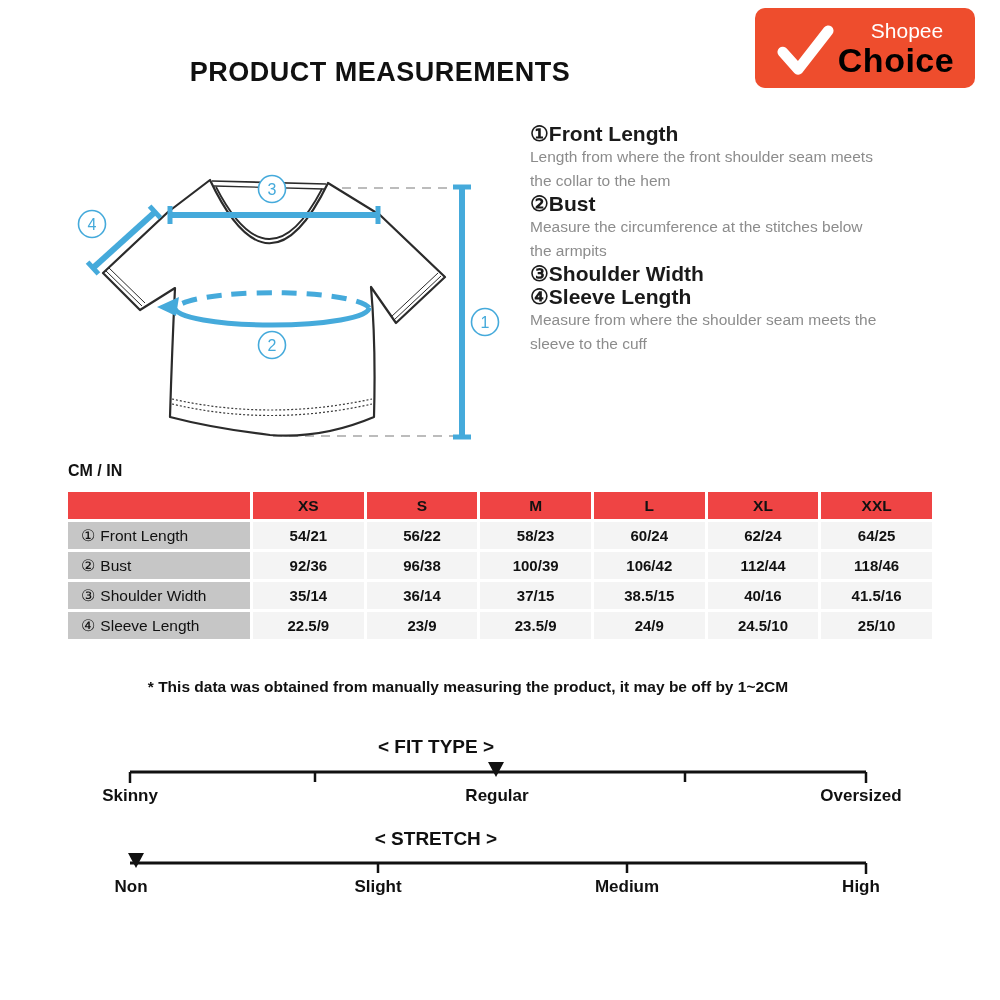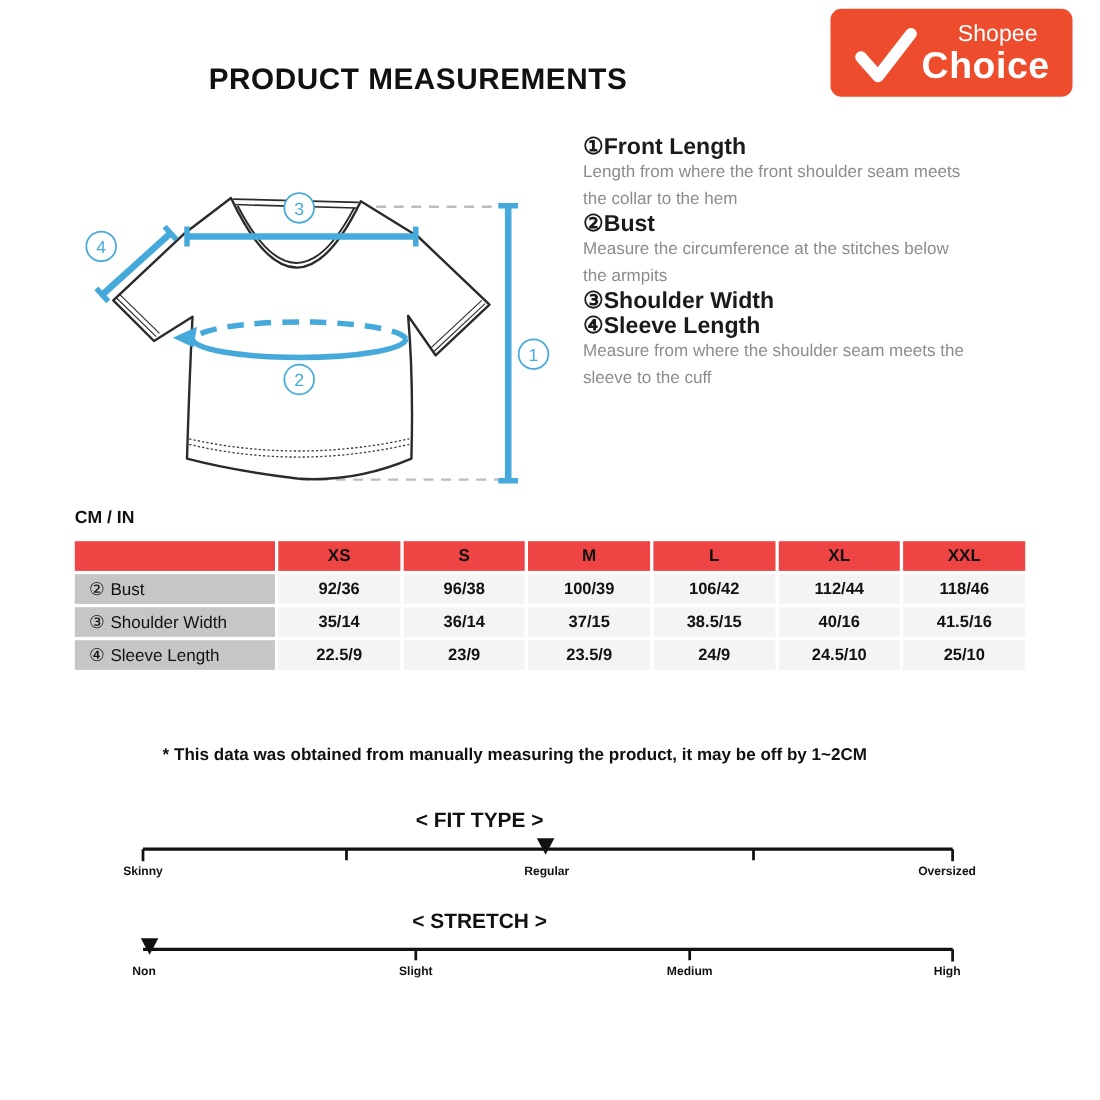--- a/index.html
+++ b/index.html
@@ -5,21 +5,21 @@
   * { margin:0; padding:0; box-sizing:border-box; }
   html,body { width:1000px; height:1000px; background:#fff; font-family:"Liberation Sans", sans-serif; color:#111; }
   body { position:relative; overflow:hidden; }
 
   
   .logo { position:absolute; top:8px; right:25px; width:220px; height:80px; background:#EE4D2D;
           border-radius:10px; display:flex; align-items:center; justify-content:center; gap:4px;text-align:center; }
   .logo svg { width:58px; height:58px; margin-top:6px; }
   .logo-text { display:flex; flex-direction:column; line-height:1; }
   .logo-line1 { color:#fff; font-size:21px; font-weight:normal; margin-left:22px; margin-bottom:2px; }
-  .logo-line2 { color:#ffffff; font-size:34px; font-weight:bold; letter-spacing:0.5px; }
+  .logo-line2 { color:#000000; font-size:34px; font-weight:bold; letter-spacing:0.5px; }
 
   
   .page-title { position:absolute; top:57px; left:0; width:760px; text-align:center;
                 font-size:27px; font-weight:bold; letter-spacing:0.5px; }
 
   
   .diagram { position:absolute; left:60px; top:155px; width:450px; height:300px; }
 
   
   .howto { position:absolute; left:530px; top:122px; width:460px; }
@@ -39,21 +39,21 @@
   .size-table col.c0 { width:182px; }
   .rowlabel .num { margin-right:5px; font-size:16px; }
 
   
   .disclaimer { position:absolute; top:678px; left:0; width:936px; text-align:center;
                 font-size:15.5px; font-weight:bold; }
 
   
   .scale-title { position:absolute; left:0; width:872px; text-align:center; font-size:19px; font-weight:bold; }
   .scale-svg { position:absolute; left:128px; width:740px; height:28px; }
-  .scale-label { position:absolute; transform:translateX(-50%); font-size:11px; font-weight:bold; white-space:nowrap; }
+  .scale-label { position:absolute; transform:translateX(-50%); font-size:17px; font-weight:bold; white-space:nowrap; }
 </style>
 </head>
 <body>
 
 <div class="logo">
   <svg viewBox="0 0 60 60">
     <polyline points="7,31 23,49 54,9" fill="none" stroke="#fff" stroke-width="11" stroke-linecap="round" stroke-linejoin="round"></polyline>
   </svg>
   <div class="logo-text">
     <span class="logo-line1">Shopee</span>
@@ -167,20 +167,29 @@
       <tr>
     <th></th>
     <th>XS</th>
     <th>S</th>
     <th>M</th>
     <th>L</th>
     <th>XL</th>
     <th>XXL</th>
   </tr>
   <tr>
+    <td class="rowlabel"><span class="num">①</span><span>Front Length</span></td>
+    <td class="val">54/21</td>
+    <td class="val">56/22</td>
+    <td class="val">58/23</td>
+    <td class="val">60/24</td>
+    <td class="val">62/24</td>
+    <td class="val">64/25</td>
+  </tr>
+  <tr>
     <td class="rowlabel"><span class="num">②</span><span>Bust</span></td>
     <td class="val">92/36</td>
     <td class="val">96/38</td>
     <td class="val">100/39</td>
     <td class="val">106/42</td>
     <td class="val">112/44</td>
     <td class="val">118/46</td>
   </tr>
   <tr>
     <td class="rowlabel"><span class="num">③</span><span>Shoulder Width</span></td>

